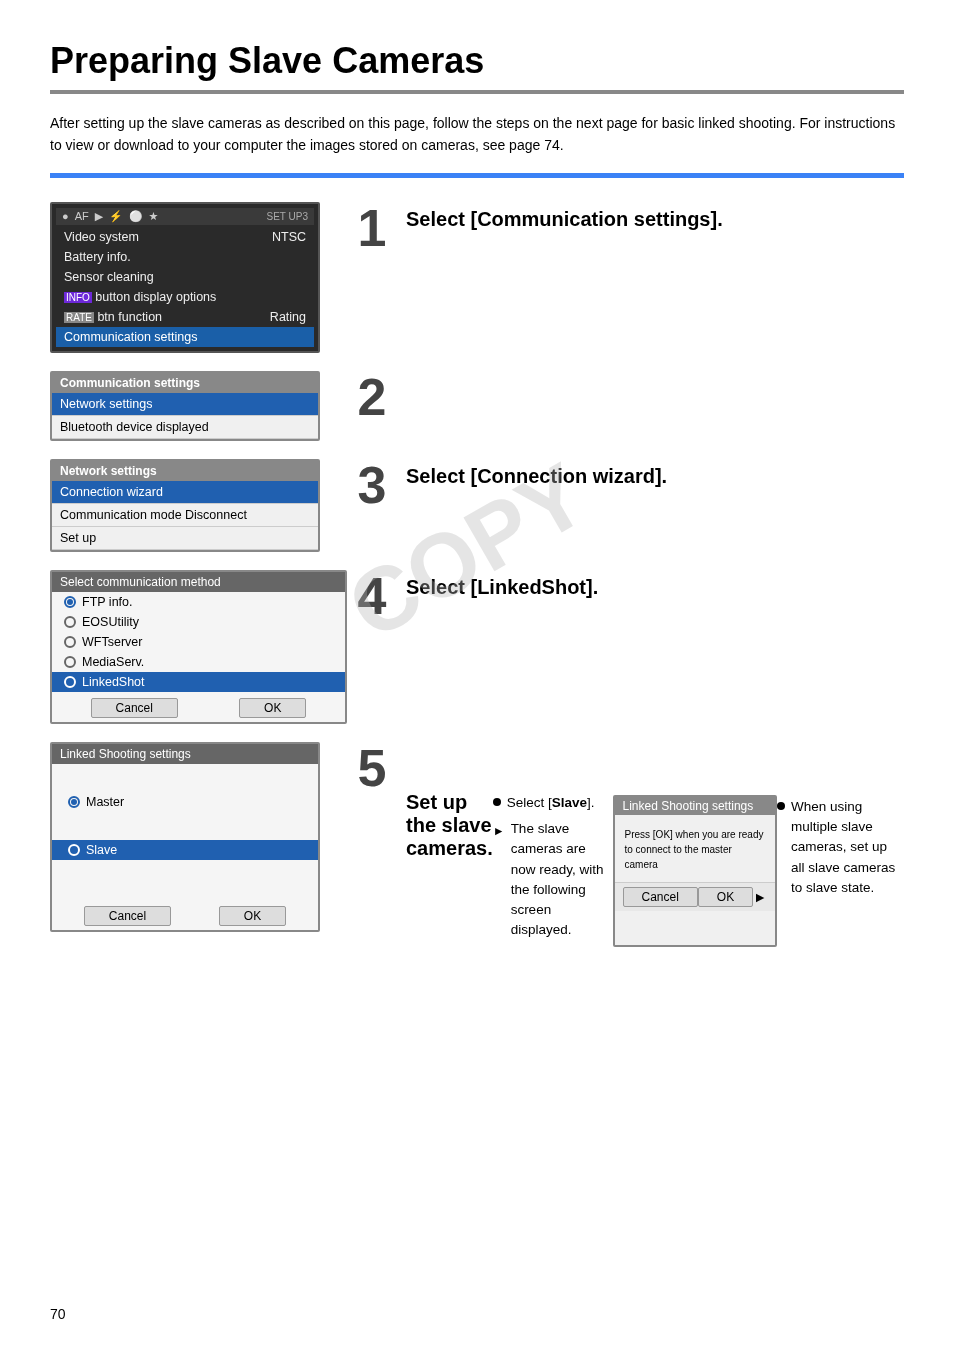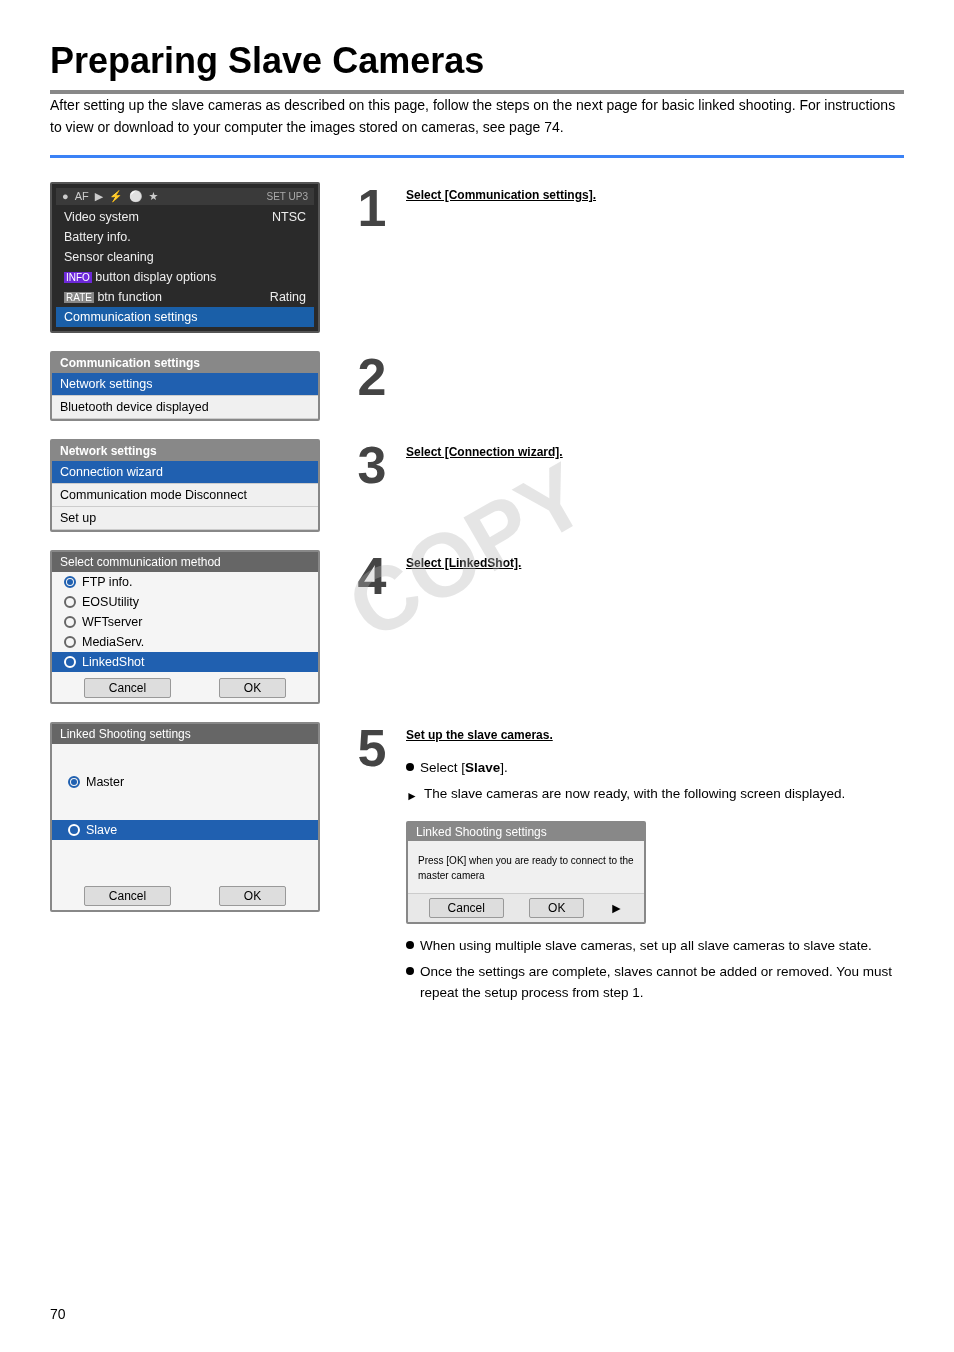--- a/index.html
+++ b/index.html
@@ -7,30 +7,31 @@
       font-family: Arial, sans-serif;
       background: #fff;
       color: #000;
       width: 954px;
       min-height: 1352px;
       padding: 40px 50px 40px 50px;
     }
     h1 {
       font-size: 36px;
       font-weight: 900;
+      margin-bottom: 18px;
       border-bottom: 4px solid #888;
       padding-bottom: 8px;
       display: flex;
       align-items: center;
     }
     .intro {
       font-size: 14px;
       line-height: 1.6;
       margin-bottom: 24px;
-      border-bottom: 3px solid #3b82f6;
+      border-bottom: 5px solid #3b82f6;
       padding-bottom: 16px;
     }
     .steps-container {
       display: flex;
       flex-direction: column;
       gap: 0;
     }
     .step-row {
       display: flex;
       flex-direction: row;
@@ -55,25 +56,24 @@
       font-weight: 900;
       color: #444;
       line-height: 1;
       min-width: 48px;
       text-align: center;
     }
     .step-content {
       flex: 1;
     }
     .step-title {
-      font-size: 12px;
+      font-size: 20px;
       font-weight: 700;
       margin-bottom: 8px;
       margin-top: 6px;
-      text-decoration: underline;
     }
     
     .cam-screen {
       background: #2a2a2a;
       border: 2px solid #555;
       border-radius: 2px;
       padding: 4px;
       color: #fff;
       font-size: 12px;
       width: 270px;
@@ -130,21 +130,21 @@
     }
     .cam-screen-white .menu-item.selected {
       background: #2060b0;
       color: #fff;
     }
     
     .cam-screen-radio {
       background: #f5f5f5;
       border: 2px solid #888;
       border-radius: 2px;
-      width: 270px;
+      width: 297px;
       font-size: 12.5px;
     }
     .cam-screen-radio .radio-header {
       background: #666;
       color: #fff;
       padding: 3px 8px;
       font-size: 12px;
     }
     .cam-screen-radio .radio-item {
       padding: 3px 12px;
@@ -291,21 +291,22 @@
       font-size: 90px;
       font-weight: 900;
       transform: rotate(-30deg);
       top: 500px;
       left: 340px;
       pointer-events: none;
       z-index: 10;
     }
     .step5-right-content {
       display: flex;
-      flex-direction: column;
+      flex-direction: row;
+      margin-top: 43px;
     }
   </style>
 </head>
 <body>
 
 <h1>
   <span>Preparing Slave Cameras</span>
 </h1>
 
 <p class="intro">After setting up the slave cameras as described on this page, follow the steps on the next page for basic linked shooting. For instructions to view or download to your computer the images stored on cameras, see page 74.</p>
@@ -462,24 +463,20 @@
             <button class="inner-btn">Cancel</button>
             <button class="inner-btn">OK</button>
             <span class="arrow-right">►</span>
           </div>
         </div>
         <ul class="bullet-list" style="margin-top:12px;">
           <li>
             <span class="bullet-dot"></span>
             <span>When using multiple slave cameras, set up all slave cameras to slave state.</span>
           </li>
-          <li>
-            <span class="bullet-dot"></span>
-            <span>Once the settings are complete, slaves cannot be added or removed. You must repeat the setup process from step 1.</span>
-          </li>
         </ul>
       </div>
     </div>
   </div>
 
 </div>
 
 <div class="page-number">70</div>
 
 </body></html>

